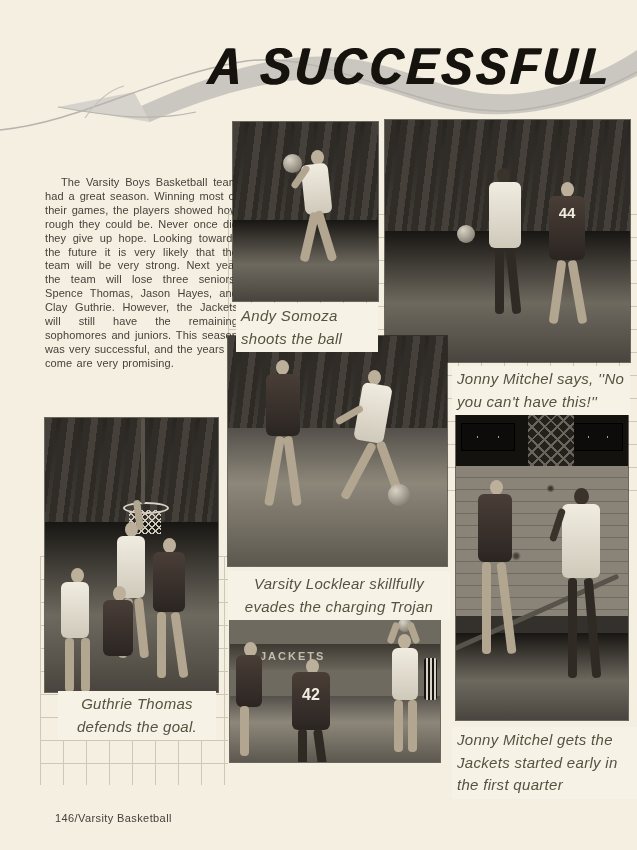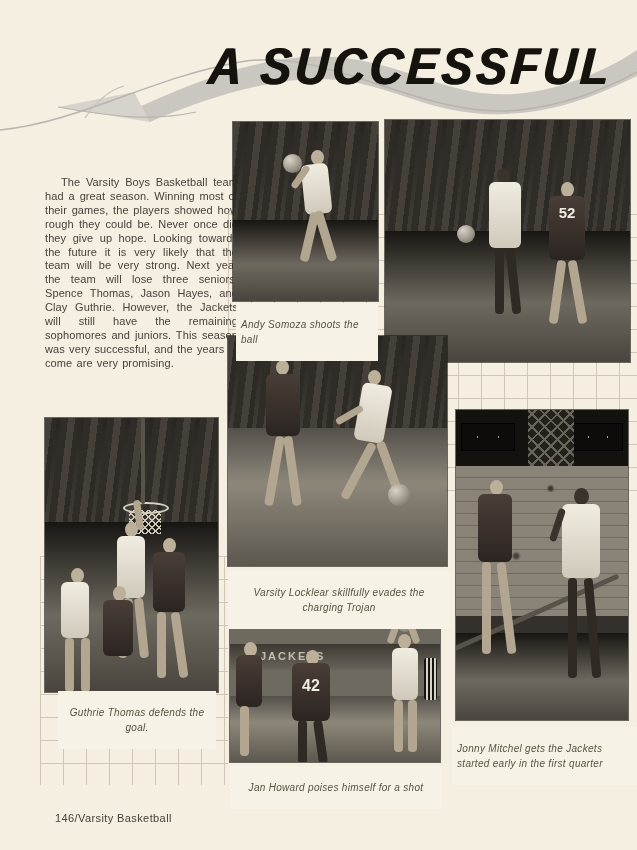--- a/index.html
+++ b/index.html
@@ -54,23 +54,23 @@
   .torso.d{background:linear-gradient(#4a3e37,#2b2522);}
   .leg{position:absolute;width:9px;border-radius:4px;background:#b3a690;}
   .leg.dk{background:#2f2a24;}
   .arm{position:absolute;width:7px;border-radius:4px;background:#b3a690;}
   .ball{position:absolute;border-radius:50%;
     background:radial-gradient(circle at 35% 30%,#d9d3c6,#8d867a 70%,#5f584e);}
   .num{position:absolute;width:100%;text-align:center;font-weight:bold;color:#efece0;
     font-family:"Liberation Sans",sans-serif;}
   
   .cap{
-    position:absolute;z-index:3;font-style:italic;font-size:10px;
+    position:absolute;z-index:3;font-style:italic;font-size:15px;
     line-height:1.5;letter-spacing:.3px;color:#57523f;
-    background:#f6f2e6;padding:14px 5px;
+    background:#f6f2e6;padding:2px 5px;
   }
   
   .rim{position:absolute;border:2px solid #d9d4c6;border-radius:50%;}
   .net{position:absolute;
     background:repeating-linear-gradient(45deg,#cfc9bb 0 1.5px,transparent 1.5px 5px),
                repeating-linear-gradient(-45deg,#cfc9bb 0 1.5px,transparent 1.5px 5px);}
   .truss{position:absolute;
     background:repeating-linear-gradient(45deg,#6a655b 0 2px,transparent 2px 9px),
                repeating-linear-gradient(-45deg,#6a655b 0 2px,transparent 2px 9px),#23211c;}
   .brickwall{position:absolute;left:0;right:0;
@@ -131,26 +131,27 @@
     <div class="fig" style="left:92px;top:48px;width:60px;height:180px;">
       <div class="head dk" style="left:20px;top:0;"></div>
       <div class="torso w" style="left:12px;top:14px;width:32px;height:66px;"></div>
       <div class="leg dk" style="left:18px;top:80px;height:66px;"></div>
       <div class="leg dk" style="left:32px;top:80px;height:66px;transform:rotate(-6deg);"></div>
     </div>
     <div class="ball" style="left:72px;top:105px;width:18px;height:18px;"></div>
     <div class="fig" style="left:152px;top:62px;width:64px;height:180px;">
       <div class="head" style="left:24px;top:0;"></div>
       <div class="torso d" style="left:12px;top:14px;width:36px;height:64px;">
-        <span class="num" style="top:8px;font-size:15px;">52</span>
+        <span class="num" style="top:8px;font-size:15px;">44</span>
       </div>
       <div class="leg" style="left:16px;top:78px;height:64px;transform:rotate(8deg);"></div>
       <div class="leg" style="left:36px;top:78px;height:64px;transform:rotate(-10deg);"></div>
     </div>
   </div>
+  <div class="cap" style="left:452px;top:366px;width:168px;">Jonny Mitchel says, ''No you can't have this!''</div>
 
   <div class="photo" style="left:228px;top:336px;width:219px;height:230px;">
     <div class="crowd" style="height:40%;"></div>
     <div class="floor lite" style="height:60%;"></div>
     <div class="fig" style="left:118px;top:34px;width:70px;height:170px;">
       <div class="head" style="left:22px;top:0;"></div>
       <div class="torso w" style="left:12px;top:14px;width:30px;height:58px;transform:rotate(10deg);"></div>
       <div class="arm" style="left:0px;top:30px;height:30px;transform:rotate(60deg);"></div>
       <div class="leg" style="left:8px;top:70px;height:62px;transform:rotate(28deg);"></div>
       <div class="leg" style="left:40px;top:70px;height:62px;transform:rotate(-20deg);"></div>
@@ -194,21 +195,21 @@
       <div class="head" style="left:16px;top:0;"></div>
       <div class="torso d" style="left:6px;top:14px;width:30px;height:56px;"></div>
     </div>
   </div>
   <div class="cap" style="left:58px;top:691px;width:148px;text-align:center;">Guthrie Thomas defends the goal.</div>
 
   <div class="photo" style="left:230px;top:606px;width:210px;height:156px;background:#6f6a60;">
     <div class="banner" style="left:0;right:0;top:38px;height:26px;"></div>
     <span class="walltext" style="left:30px;top:44px;">JACKETS</span>
     <div class="floor lite" style="height:42%;"></div>
-    <div class="fig" style="left:52px;top:44px;width:64px;height:112px;">
+    <div class="fig" style="left:52px;top:53px;width:64px;height:112px;">
       <div class="head" style="left:24px;top:0;"></div>
       <div class="torso d" style="left:10px;top:13px;width:38px;height:58px;">
         <span class="num" style="top:14px;font-size:16px;">42</span>
       </div>
       <div class="leg dk" style="left:16px;top:70px;height:44px;"></div>
       <div class="leg dk" style="left:34px;top:70px;height:44px;transform:rotate(-8deg);"></div>
     </div>
     <div class="fig" style="left:150px;top:16px;width:50px;height:140px;">
       <div class="ball" style="left:18px;top:-4px;width:14px;height:14px;"></div>
       <div class="head" style="left:18px;top:12px;"></div>
@@ -218,21 +219,20 @@
       <div class="leg" style="left:14px;top:78px;height:52px;"></div>
       <div class="leg" style="left:28px;top:78px;height:52px;"></div>
     </div>
     <div class="fig" style="left:2px;top:36px;width:40px;height:120px;">
       <div class="head" style="left:12px;top:0;"></div>
       <div class="torso d" style="left:4px;top:13px;width:26px;height:52px;"></div>
       <div class="leg" style="left:8px;top:64px;height:50px;"></div>
     </div>
     <div class="ref" style="left:194px;top:52px;width:13px;height:42px;"></div>
   </div>
-  <div class="cap" style="left:230px;top:766px;width:202px;text-align:center;">Jan Howard poises himself for a shot</div>
 
   <div class="photo" style="left:456px;top:410px;width:172px;height:310px;">
     <div style="position:absolute;left:0;right:0;top:0;height:56px;background:#14120e;"></div>
     <div class="scorebox" style="left:6px;top:14px;width:52px;height:26px;"></div>
     <div class="scorebox" style="left:118px;top:14px;width:48px;height:26px;"></div>
     <div class="truss" style="left:72px;top:0;width:46px;height:78px;"></div>
     <div class="brickwall" style="top:56px;height:150px;"></div>
     <div class="floor" style="height:28%;"></div>
     <div class="pole" style="left:-10px;top:200px;width:180px;height:5px;transform:rotate(-24deg);"></div>
     <div class="fig" style="left:92px;top:78px;width:70px;height:230px;">

